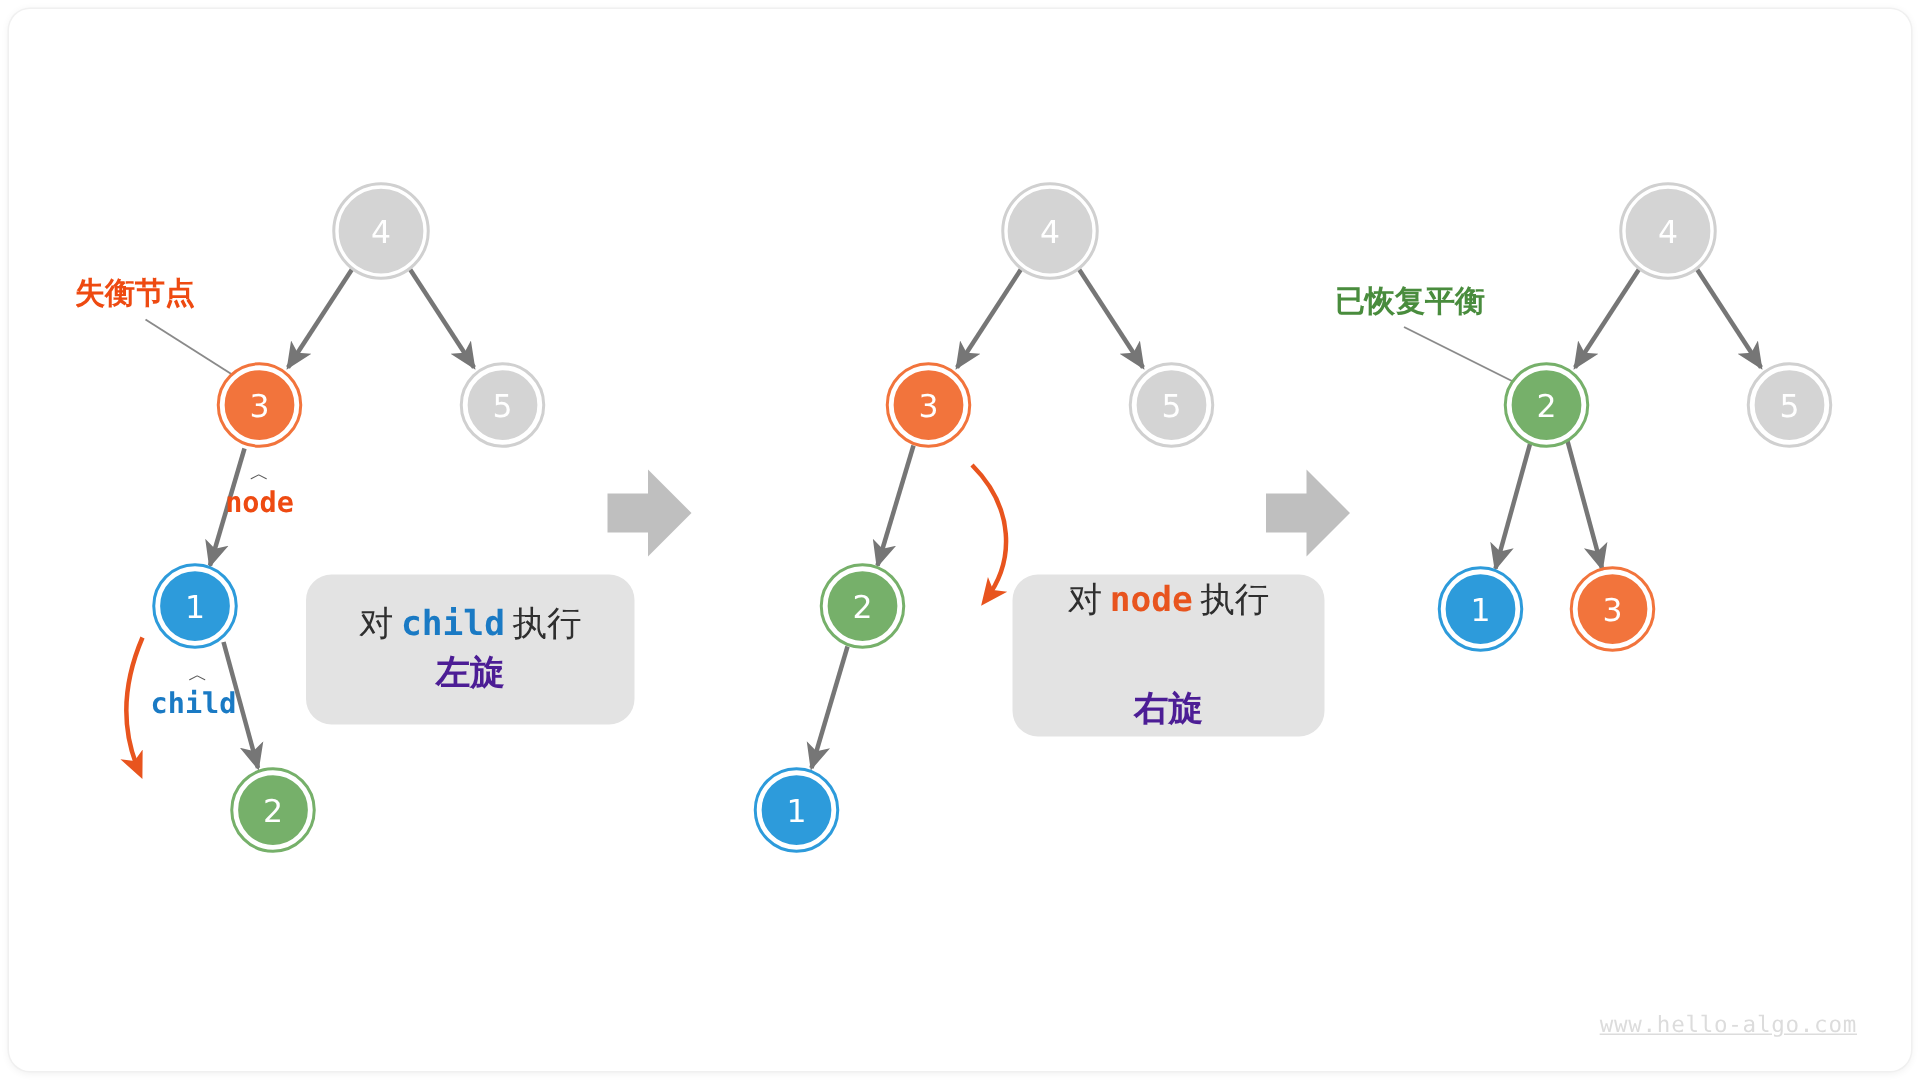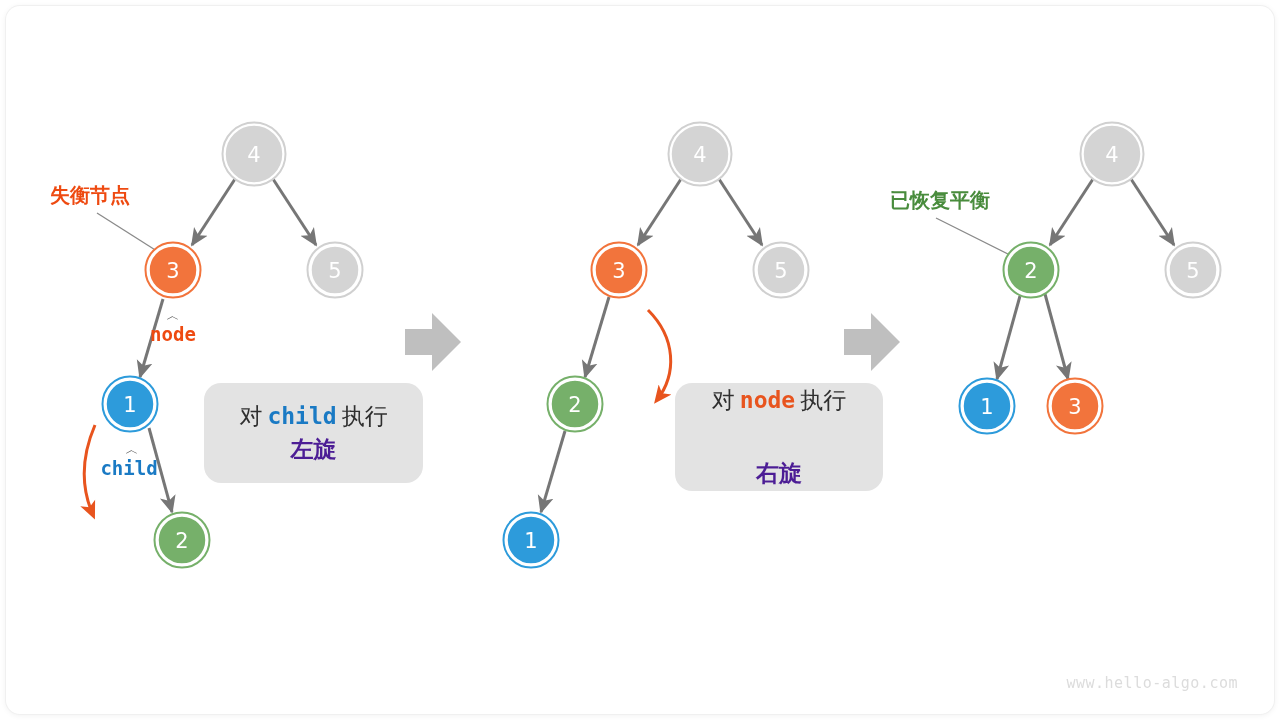--- a/index.html
+++ b/index.html
@@ -95,20 +95,21 @@
   .kw-child { color: #1a7ac4; }
   .kw-node  { color: #e8541e; }
   .watermark {
     position: absolute;
     right: 42px;
     bottom: 28px;
     font-family: "DejaVu Sans Mono", "Liberation Mono", monospace;
     font-size: 15px;
     color: #dcdcdc;
     letter-spacing: 0.5px;
+    text-decoration: underline;
   }
 </style>
 </head>
 <body>
 
 <div id="canvas">
   <div class="frame"></div>
 
   <svg id="scene" viewBox="0 0 1280 720">
     <defs>

